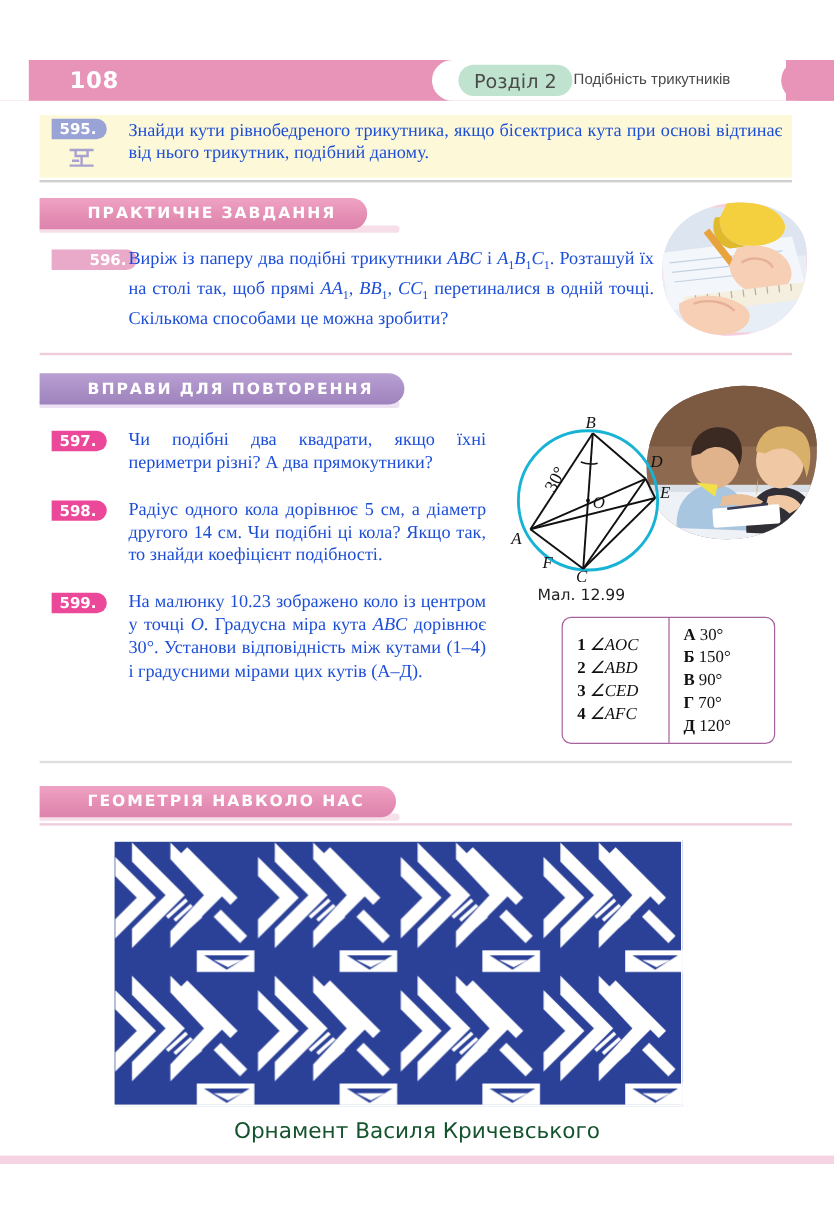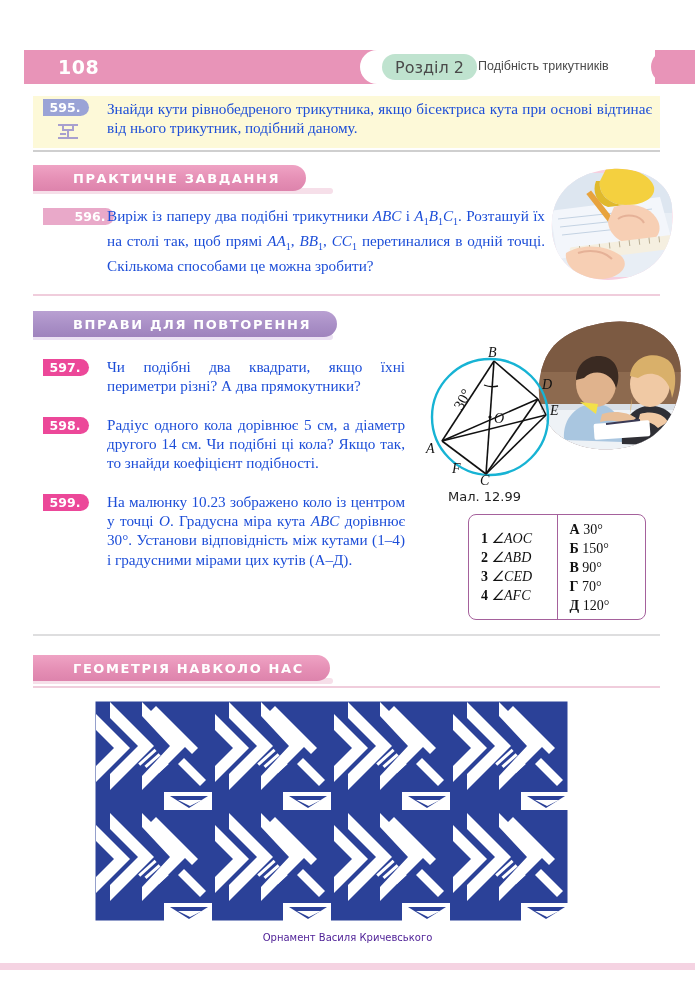--- a/index.html
+++ b/index.html
@@ -140,21 +140,21 @@
   
   .photo-blob{position:absolute;overflow:hidden;}
 
   
   .ornament{
     position:absolute;left:94px;top:700px;width:475px;height:222px;
     background:#ffffff;overflow:hidden;
   }
   .orn-caption{
     position:absolute;left:0;top:932px;width:695px;text-align:center;
-    font-family:"DejaVu Sans", sans-serif;font-size:10px;color:#4c1d95;
+    font-family:"DejaVu Sans", sans-serif;font-size:18px;color:#14532d;
   }
 
   
   .bottom-strip{
     position:absolute;left:0;top:963px;width:695px;height:7px;
     background:#f5d3e2;
   }
 </style>
 </head>
 <body>

